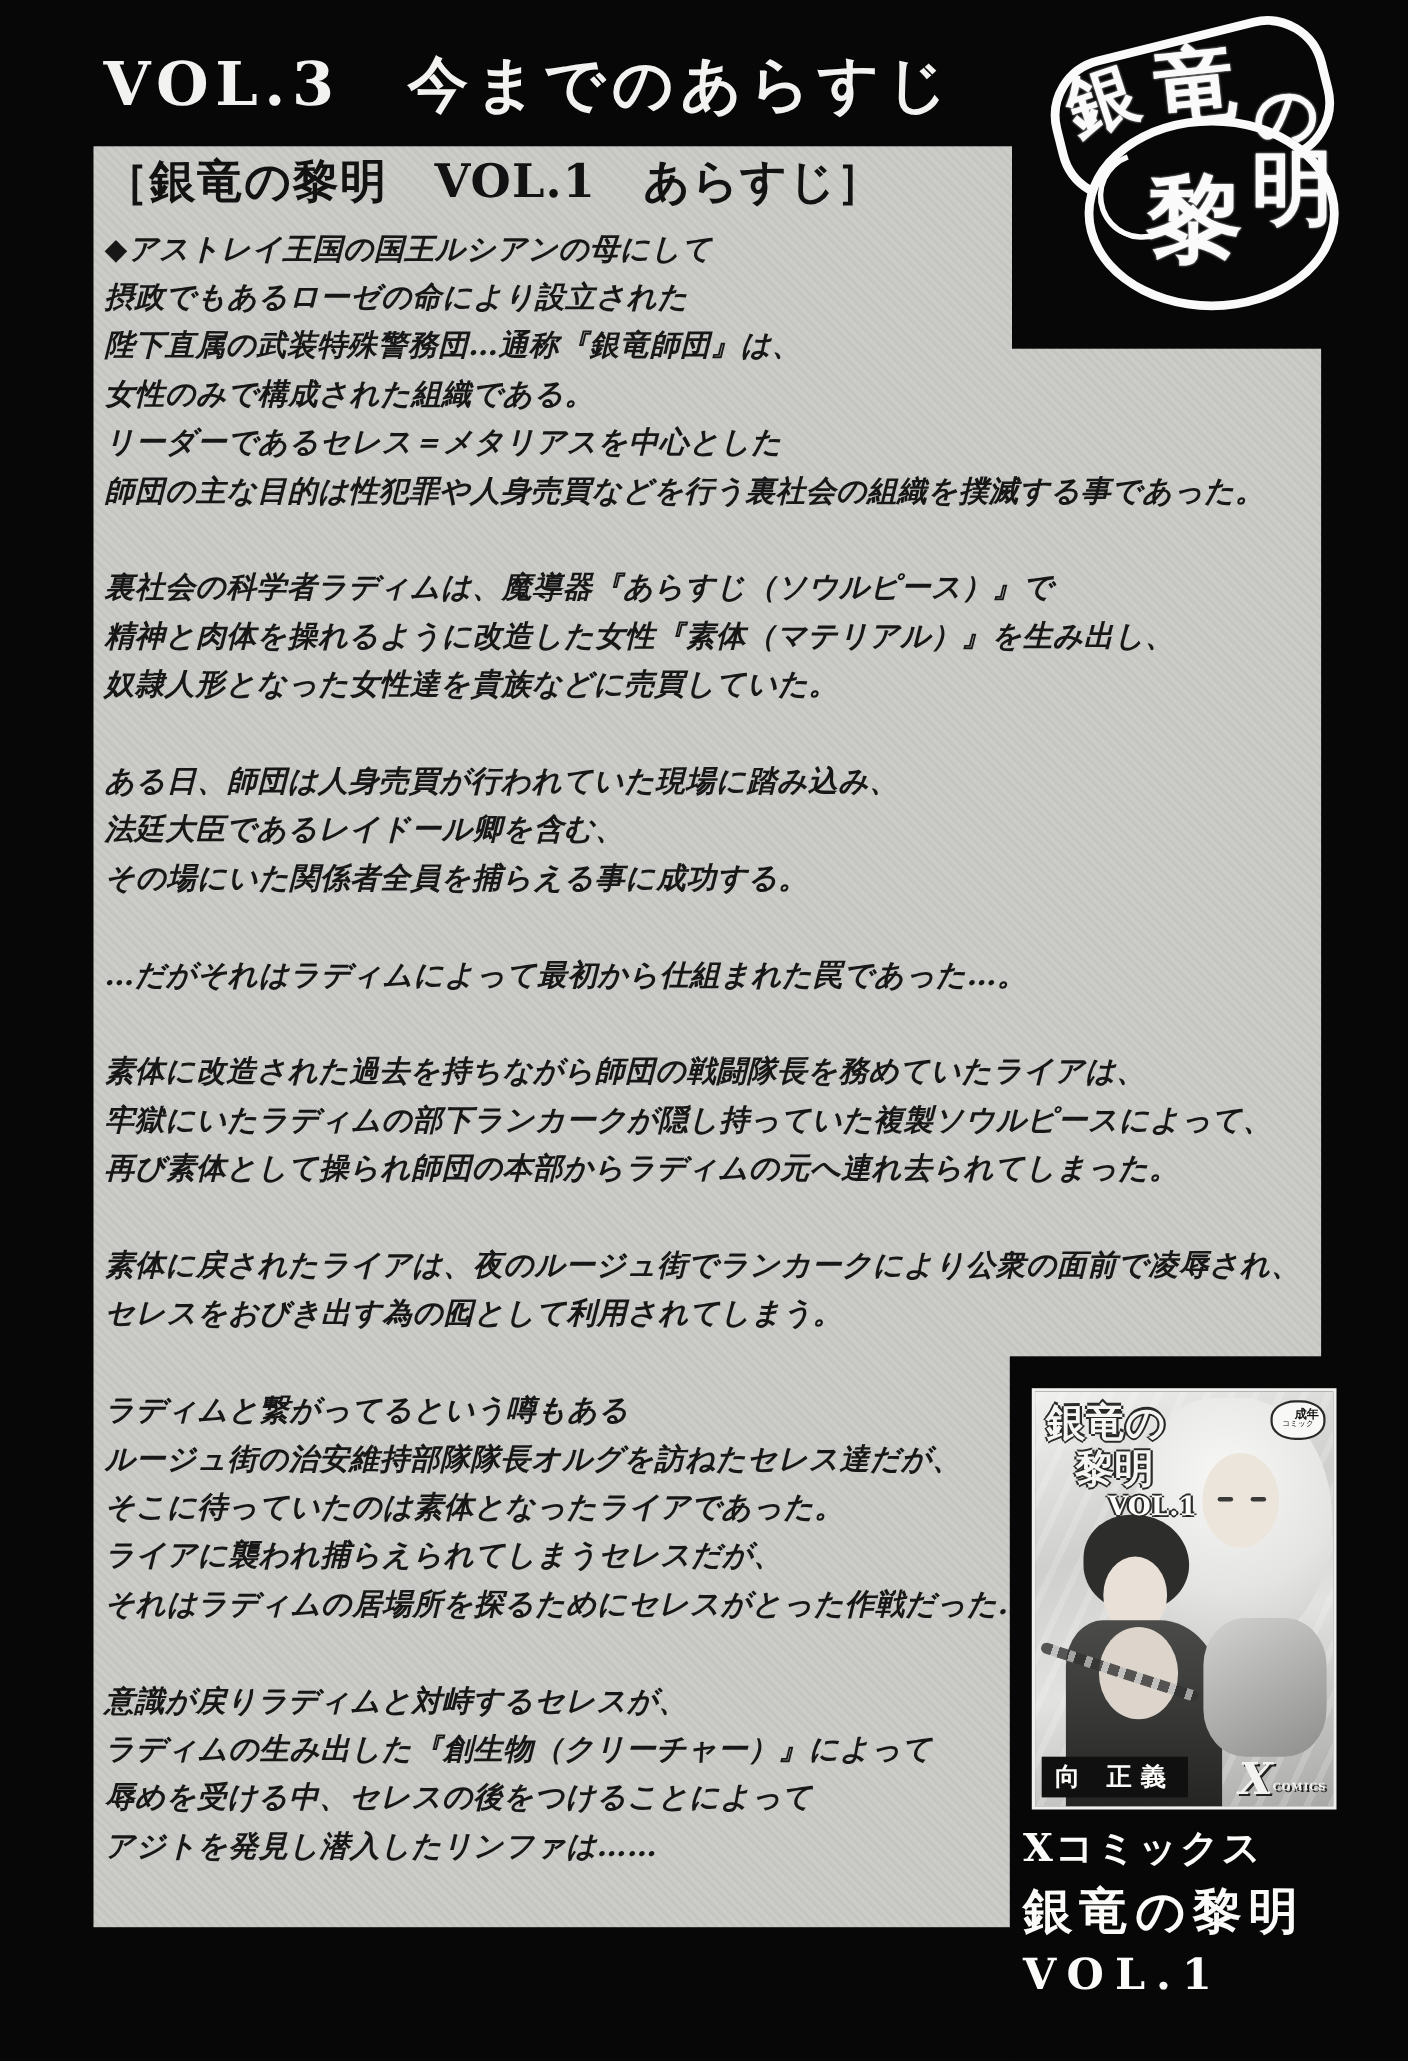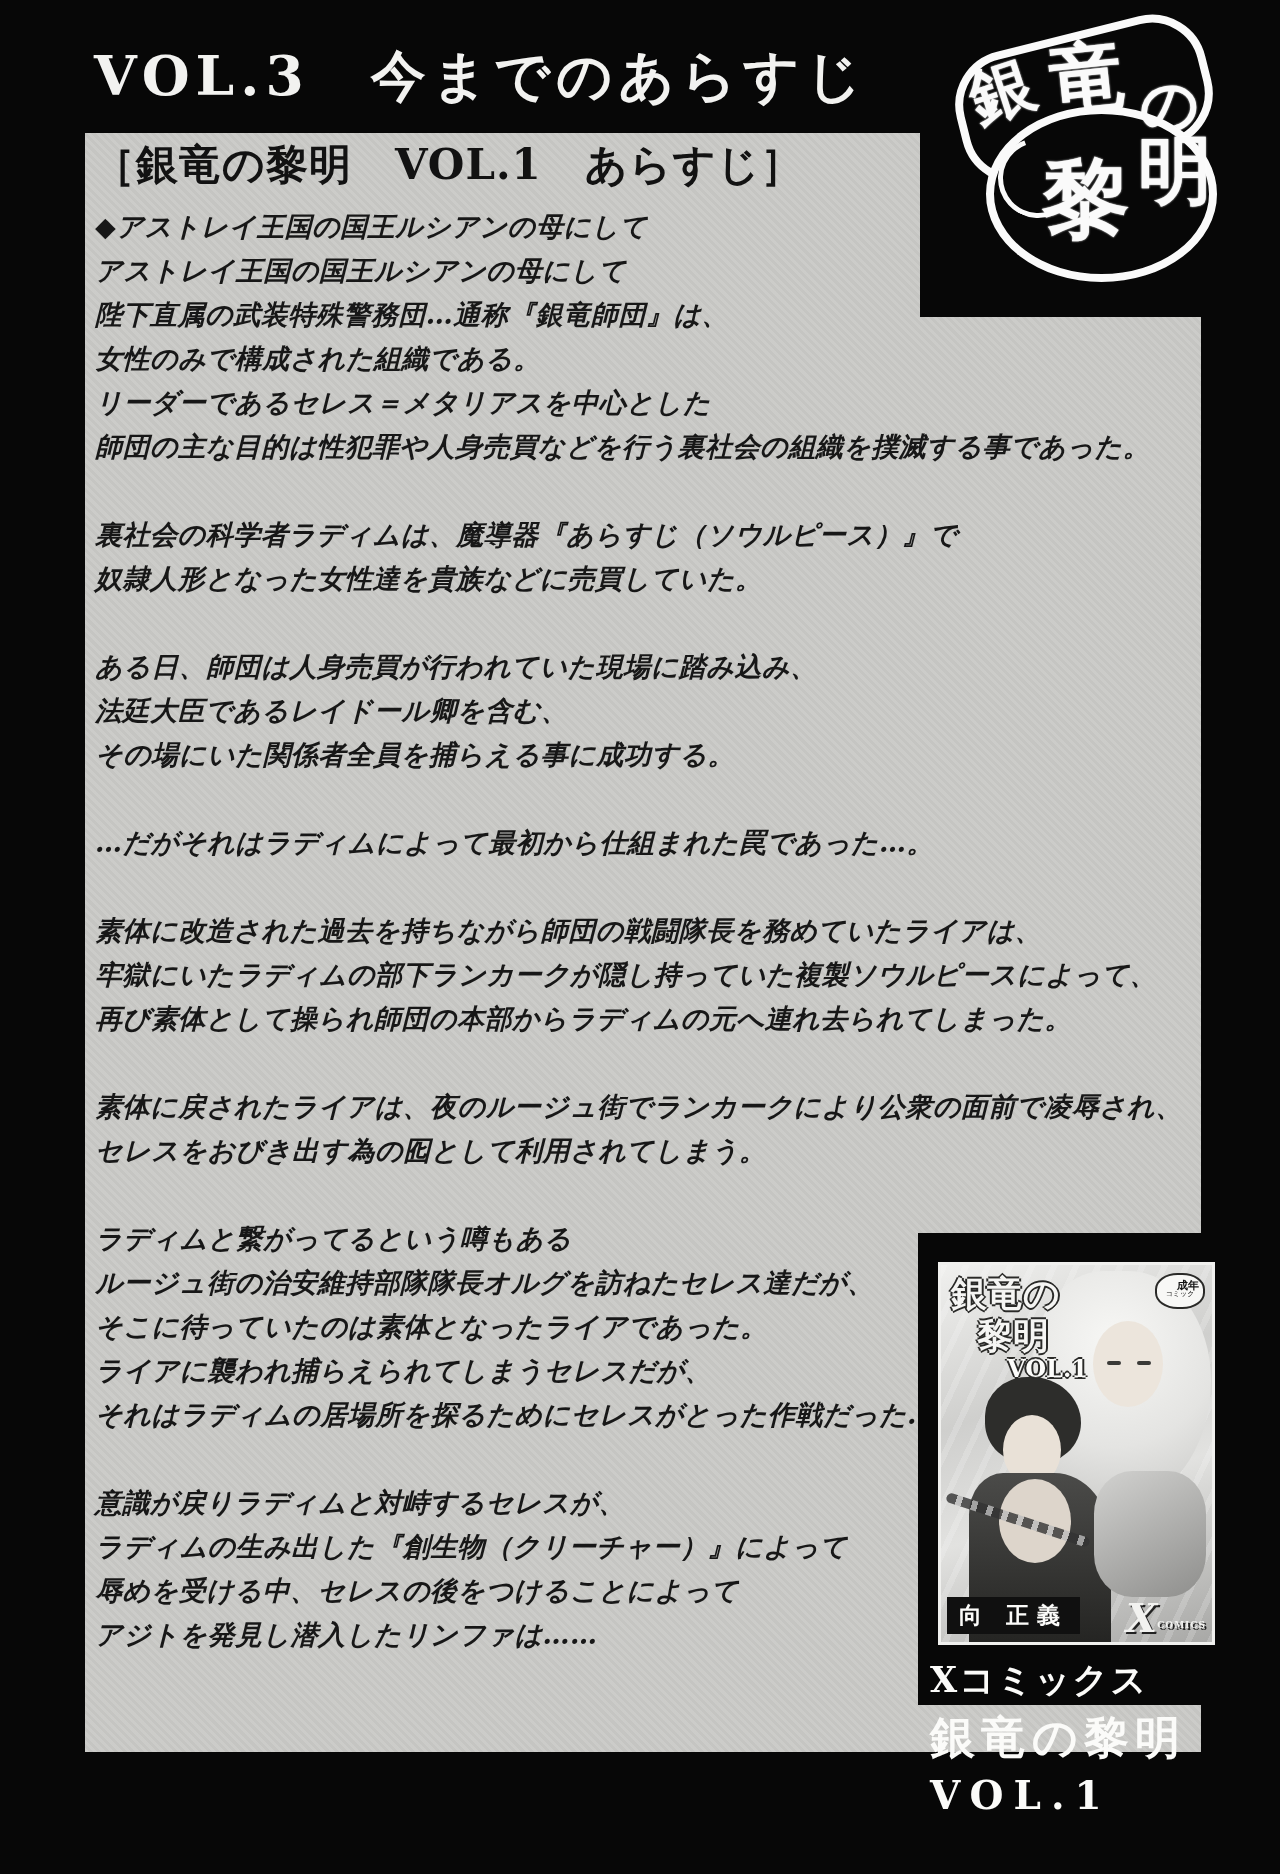--- a/index.html
+++ b/index.html
@@ -54,21 +54,21 @@
   .ch-gin{ left:12px; top:30px; font-size:64px; transform:rotate(-18deg); }
   .ch-ryu{ left:92px; top:10px; font-size:76px; transform:rotate(-6deg); color:#e2e2e2;
            text-shadow:0 2px 0 #9a9a9a, 0 0 2px #fff; }
   .ch-no{ left:182px; top:48px; font-size:58px; color:#070707;
           text-shadow:-3px 0 0 #fafafa,3px 0 0 #fafafa,0 -3px 0 #fafafa,0 3px 0 #fafafa,
                       -2px -2px 0 #fafafa,2px 2px 0 #fafafa,-2px 2px 0 #fafafa,2px -2px 0 #fafafa; }
   .ch-rei{ left:84px; top:122px; font-size:88px; }
   .ch-mei{ left:180px; top:104px; font-size:74px; }
   
   .cover-box{
-    position:absolute; left:918px; top:1233px; width:362px; height:472px;
+    position:absolute; left:918px; top:1233px; width:362px; height:641px;
     background:#070707;
   }
   .cover{
     position:absolute; left:20px; top:29px; width:277px; height:383px;
     border:3px solid #f0f0ee; box-sizing:border-box; overflow:hidden;
     background:linear-gradient(160deg,#f0f0ee 0%,#cfcfcd 35%,#e2e2e0 60%,#a8a8a6 100%);
   }
   .cover .rays{
     position:absolute; inset:0;
     background:repeating-linear-gradient(115deg, rgba(255,255,255,.4) 0 6px, rgba(0,0,0,0) 6px 20px);
@@ -145,28 +145,29 @@
 
 <div class="page">
 
   <div class="page-title">VOL.3　今までのあらすじ</div>
 
   <div class="panel">
     <div class="panel-header">［銀竜の黎明　VOL.1　あらすじ］</div>
     <div class="story">
         <div class="para">
           <div class="line">◆アストレイ王国の国王ルシアンの母にして</div>
-          <div class="line">アストレイ王国の国王ルシアンの母にして</div>
+          <div class="line">摂政でもあるローゼの命により設立された</div>
           <div class="line">陛下直属の武装特殊警務団…通称『銀竜師団』は、</div>
           <div class="line">女性のみで構成された組織である。</div>
           <div class="line">リーダーであるセレス＝メタリアスを中心とした</div>
           <div class="line">師団の主な目的は性犯罪や人身売買などを行う裏社会の組織を撲滅する事であった。</div>
         </div>
         <div class="para">
           <div class="line">裏社会の科学者ラディムは、魔導器『あらすじ（ソウルピース）』で</div>
+          <div class="line">精神と肉体を操れるように改造した女性『素体（マテリアル）』を生み出し、</div>
           <div class="line">奴隷人形となった女性達を貴族などに売買していた。</div>
         </div>
         <div class="para">
           <div class="line">ある日、師団は人身売買が行われていた現場に踏み込み、</div>
           <div class="line">法廷大臣であるレイドール卿を含む、</div>
           <div class="line">その場にいた関係者全員を捕らえる事に成功する。</div>
         </div>
         <div class="para">
           <div class="line">…だがそれはラディムによって最初から仕組まれた罠であった…。</div>
         </div>

